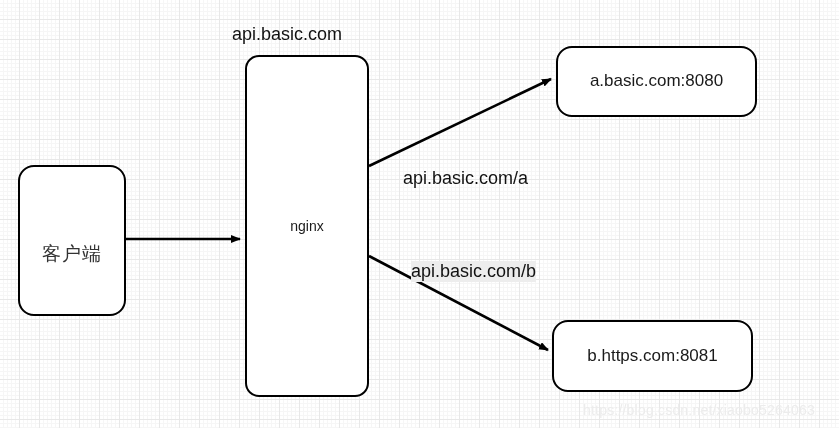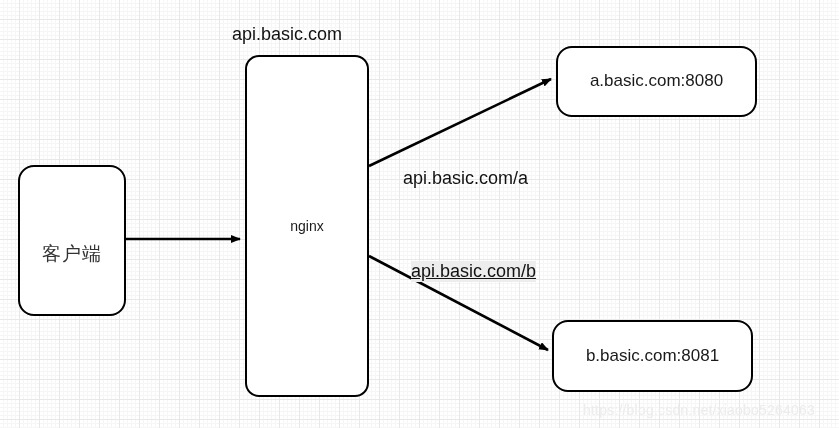--- a/index.html
+++ b/index.html
@@ -99,21 +99,20 @@
     top: 17px;
   }
   #label-edge-a {
     left: 403px;
     top: 161px;
   }
   #label-edge-b {
     left: 411px;
     top: 254px;
     background: #ededed;
-    text-decoration: underline;
   }
 
   #watermark {
     position: absolute;
     left: 583px;
     top: 402px;
     font-size: 14px;
     color: #ececec;
     white-space: nowrap;
     letter-spacing: 0.2px;
@@ -155,21 +154,21 @@
 
   <div class="node" id="node-nginx">
     <span class="node-label">nginx</span>
   </div>
 
   <div class="node" id="node-a">
     <span class="node-label">a.basic.com:8080</span>
   </div>
 
   <div class="node" id="node-b">
-    <span class="node-label">b.basic.com:8081</span>
+    <span class="node-label">b.https.com:8081</span>
   </div>
 
   <div class="free-label" id="label-edge-a">api.basic.com/a</div>
 
   <div class="free-label" id="label-edge-b">api.basic.com/b</div>
 
   <div id="watermark">https://blog.csdn.net/xiaobo5264063</div>
 
 </div>
 

